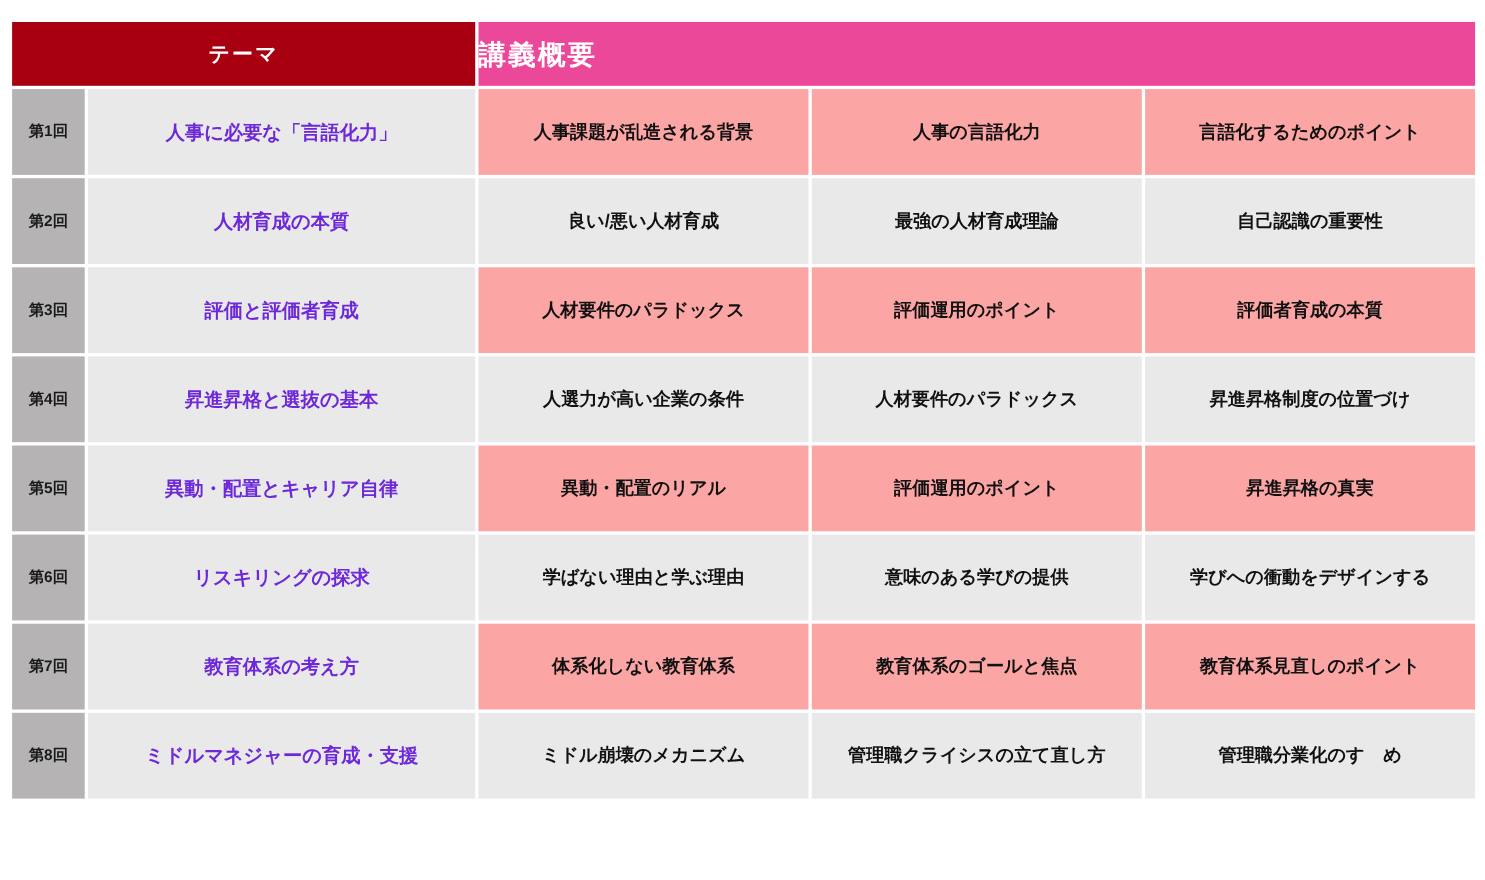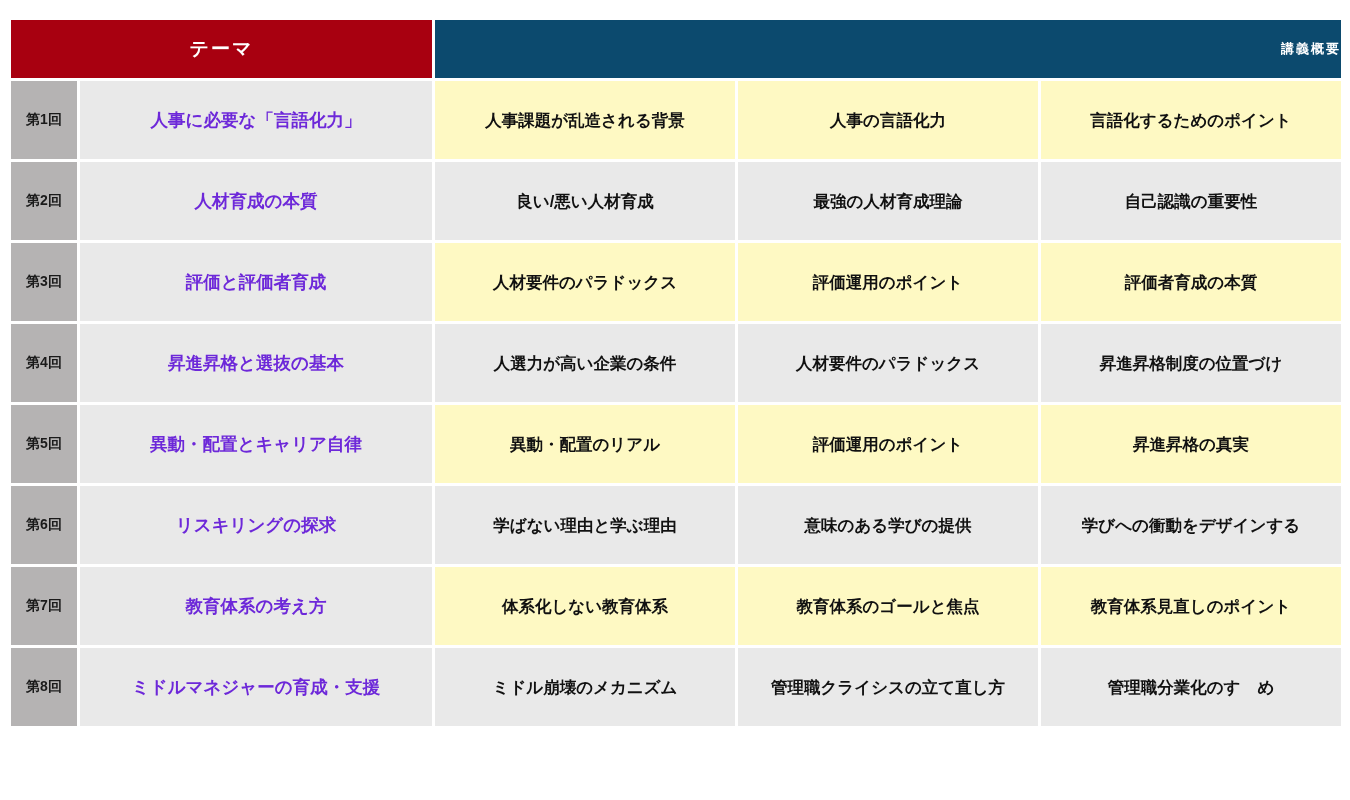--- a/index.html
+++ b/index.html
@@ -37,25 +37,25 @@
   .hdr-theme {
     background: #a80010;
     color: #ffffff;
     font-weight: bold;
     font-size: 19px;
     text-align: center;
     height: 58px;
     letter-spacing: 2px;
   }
   .hdr-outline {
-    background: #0c4a6e;
+    background: #ec4899;
     color: #ffffff;
     font-weight: bold;
-    font-size: 13px;
-    text-align: right;
+    font-size: 25px;
+    text-align: left;
     height: 58px;
     letter-spacing: 2px;
   }
 
   
   .num-cell {
     background: #b5b3b3;
     color: #1a1a1a;
     font-weight: bold;
     font-size: 14px;
@@ -67,21 +67,21 @@
   .theme-cell {
     background: #e9e9e9;
     color: #6d28d9;
     font-weight: bold;
     font-size: 17.5px;
     text-align: center;
     vertical-align: middle;
     height: 78px;
   }
   .topic-cell {
-    background: #fef9c3;
+    background: #fca5a5;
     color: #111111;
     font-weight: bold;
     font-size: 16.5px;
     text-align: center;
     vertical-align: middle;
     height: 78px;
     line-height: 1.25;
     padding: 0 4px;
   }
   

